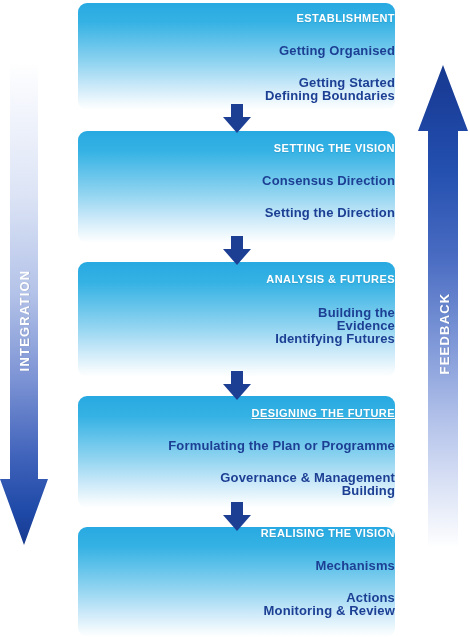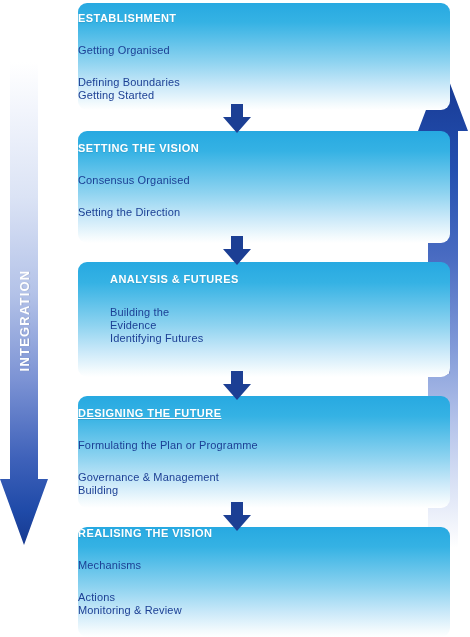--- a/index.html
+++ b/index.html
@@ -19,41 +19,41 @@
     position: absolute;
     left: 0; top: 0;
     width: 470px;
     height: 637px;
   }
 
   
   .stage {
     position: absolute;
     left: 78px;
-    width: 372px;
+    width: 317px;
     border-radius: 9px;
     background: linear-gradient(to bottom, #27a9e1 0%, #35b2e4 18%, #8ed3f0 55%, #cbe9f9 78%, #f2fafd 94%, #ffffff 100%);
     box-sizing: border-box;
-    text-align: left;
+    text-align: right;
     overflow: hidden;
   }
 
   .stage-title {
     color: #ffffff;
     font-size: 11px;
     font-weight: bold;
     letter-spacing: 0.45px;
     line-height: 13px;
     text-shadow: 0 1px 1px rgba(0,0,0,0.10);
   }
 
   .stage-item {
     color: #1c3f94;
-    font-size: 11px;
-    font-weight: normal;
+    font-size: 13px;
+    font-weight: bold;
     letter-spacing: 0.15px;
     line-height: 13px;
   }
 
   
   #stage-0 { top: 3px;   height: 107px; }
   #stage-1 { top: 131px; height: 112px; }
   #stage-2 { top: 262px; height: 115px; padding-left: 32px; }
   #stage-3 { top: 396px; height: 112px; }
   #stage-4 { top: 527px; height: 110px; }
@@ -163,27 +163,27 @@
         <stop offset="100%" stop-color="#ffffff"></stop>
       </linearGradient>
     </defs>
     <polygon points="26,3 51,69 41,69 41,486 11,486 11,69 1,69" fill="url(#gradFeedback)"></polygon>
   </svg>
   <div id="feedback-label" class="side-label">FEEDBACK</div>
 
   <div id="stage-0" class="stage">
     <div class="stage-title">ESTABLISHMENT</div>
     <div class="stage-item">Getting Organised</div>
+    <div class="stage-item">Getting Started</div>
     <div class="stage-item">Defining Boundaries</div>
-    <div class="stage-item">Getting Started</div>
   </div>
 
   <div id="stage-1" class="stage">
     <div class="stage-title">SETTING THE VISION</div>
-    <div class="stage-item">Consensus Organised</div>
+    <div class="stage-item">Consensus Direction</div>
     <div class="stage-item">Setting the Direction</div>
   </div>
 
   <div id="stage-2" class="stage">
     <div class="stage-title">ANALYSIS &amp; FUTURES</div>
     <div class="stage-item">Building the<br>Evidence</div>
     <div class="stage-item">Identifying Futures</div>
   </div>
 
   <div id="stage-3" class="stage">

